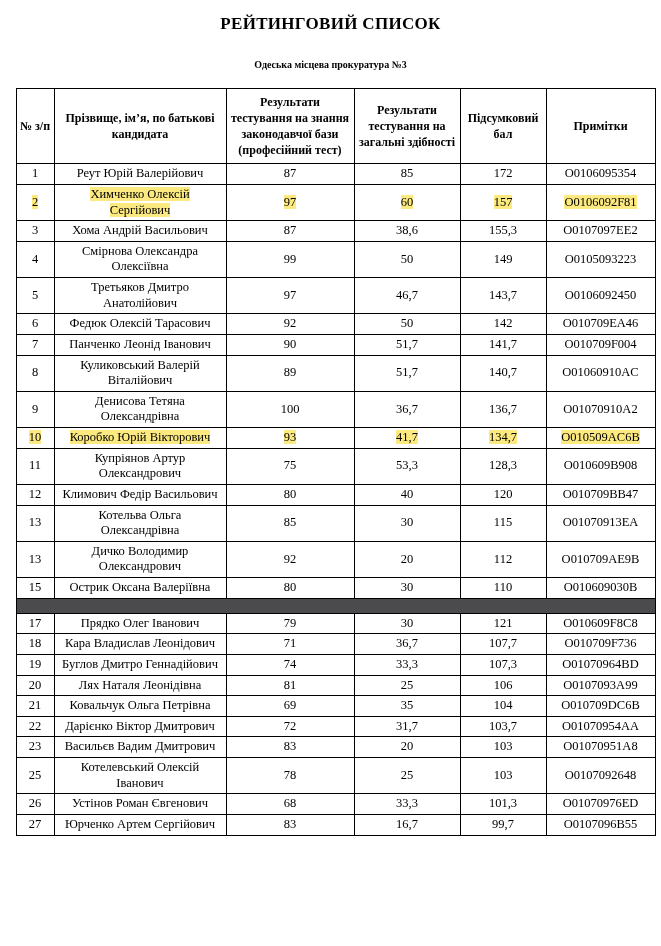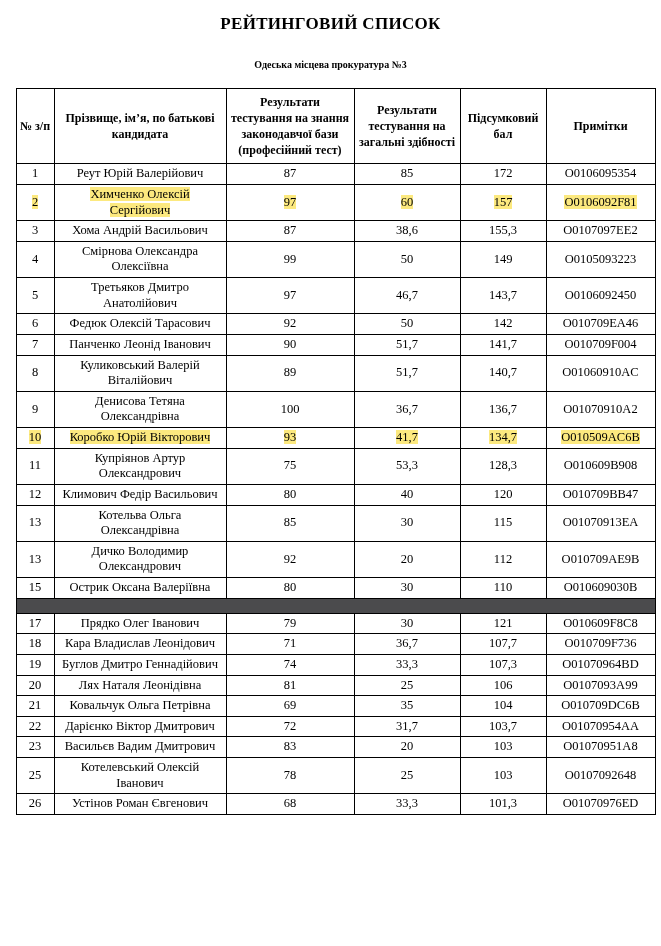--- a/index.html
+++ b/index.html
@@ -286,15 +286,23 @@
           <td class="c-center"><span>O0107092648</span></td>
         </tr>
         <tr>
           <td class="c-num"><span>26</span></td>
           <td class="c-name"><span>Устінов Роман Євгенович</span></td>
           <td class="c-center"><span>68</span></td>
           <td class="c-center"><span>33,3</span></td>
           <td class="c-center"><span>101,3</span></td>
           <td class="c-center"><span>O01070976ED</span></td>
         </tr>
+        <tr>
+          <td class="c-num"><span>27</span></td>
+          <td class="c-name"><span>Юрченко Артем Сергійович</span></td>
+          <td class="c-center"><span>83</span></td>
+          <td class="c-center"><span>16,7</span></td>
+          <td class="c-center"><span>99,7</span></td>
+          <td class="c-center"><span>O0107096B55</span></td>
+        </tr>
       </tbody>
   </table>
 </div>
 
 </body></html>

